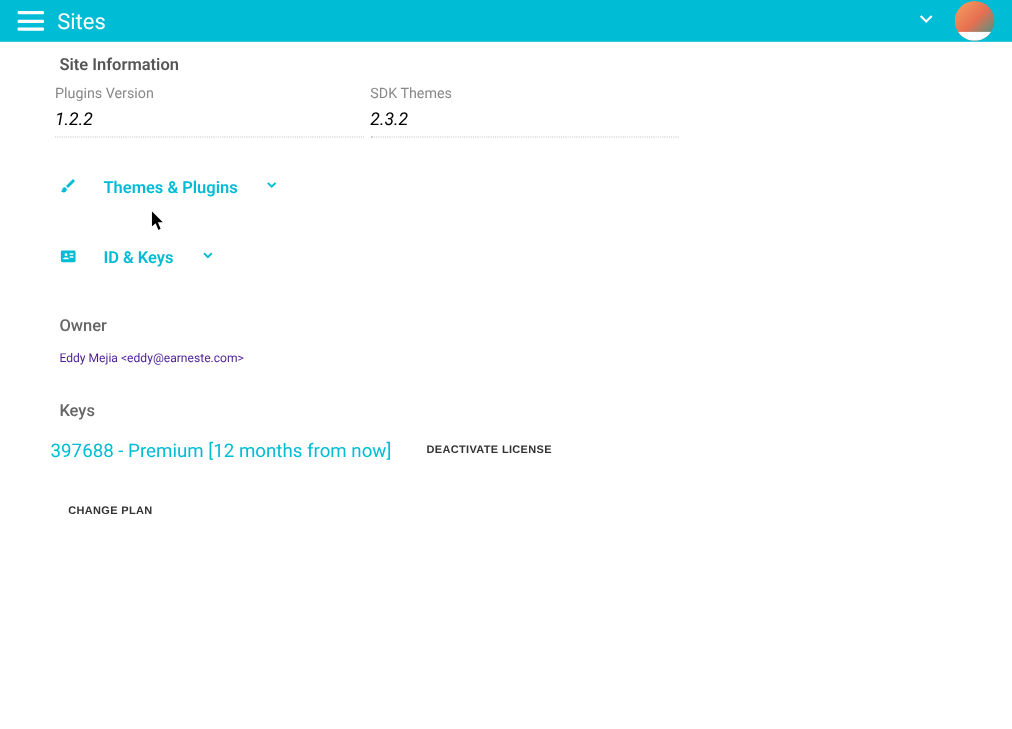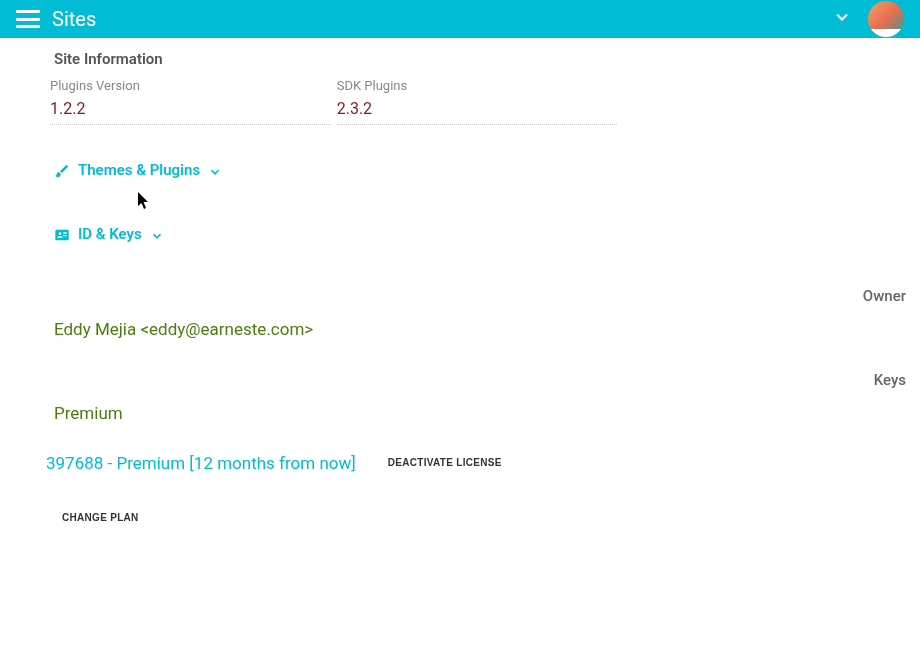--- a/index.html
+++ b/index.html
@@ -90,47 +90,47 @@
       flex: 1;
       padding: 4px 0;
     }
     .info-label {
       font-size: 13px;
       color: #888;
       margin-bottom: 6px;
     }
     .info-value {
       font-size: 16px;
-      color: #7f1d1d;
+      color: #000000;
       padding-bottom: 6px;
       border-bottom: 1px dotted #ccc;
       margin-right: 6px;
+      font-style: italic;
     }
     .collapsible {
       padding: 14px 14px;
       display: flex;
-      align-items: flex-end;
-      gap: 8px;
+      align-items: flex-start;
+      gap: 24px;
       color: #00bcd4;
       font-size: 15px;
       font-weight: 600;
       cursor: pointer;
     }
     .collapsible svg { flex-shrink: 0; }
     .section-label {
       padding: 12px 14px 8px 14px;
       font-size: 15px;
       font-weight: 500;
       color: #666;
-      text-align: right;
     }
     .section-value {
       padding: 6px 14px 20px 14px;
-      font-size: 17px;
-      color: #4d7c0f;
+      font-size: 11px;
+      color: #4c1d95;
       cursor: pointer;
     }
     .license-row {
       display: flex;
       align-items: center;
       gap: 16px;
       padding: 6px 6px 20px 6px;
     }
     .license-link {
       font-size: 17px;
@@ -185,21 +185,21 @@
 <div class="content">
 
   <div class="section-header">Site Information</div>
 
   <div class="info-grid">
     <div class="info-cell">
       <div class="info-label">Plugins Version</div>
       <div class="info-value">1.2.2</div>
     </div>
     <div class="info-cell">
-      <div class="info-label">SDK Plugins</div>
+      <div class="info-label">SDK Themes</div>
       <div class="info-value">2.3.2</div>
     </div>
     <div class="info-cell">
     </div>
   </div>
 
   <div class="spacer-sm"></div>
 
   <div class="collapsible">
     <svg width="16" height="16" viewBox="0 0 24 24" fill="currentColor">
@@ -222,21 +222,20 @@
       <polyline points="6 9 12 15 18 9"></polyline>
     </svg>
   </div>
 
   <div class="spacer-sm"></div>
 
   <div class="section-label">Owner</div>
   <div class="section-value">Eddy Mejia &lt;eddy@earneste.com&gt;</div>
 
   <div class="section-label">Keys</div>
-  <div class="section-value">Premium</div>
 
   <div class="license-row">
     <span class="license-link">397688 - Premium [12 months from now]</span>
     <button class="btn-flat">Deactivate License</button>
   </div>
 
   <div class="btn-flat-wrap">
     <button class="btn-flat">Change Plan</button>
   </div>
 

